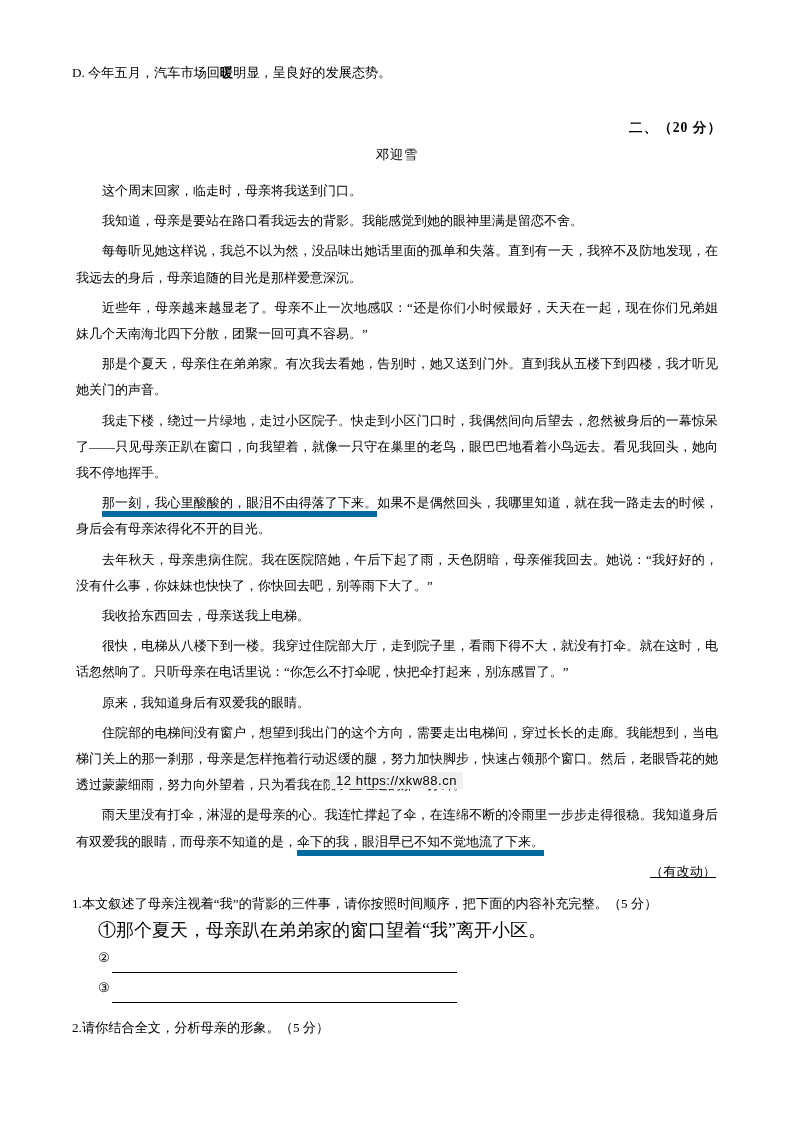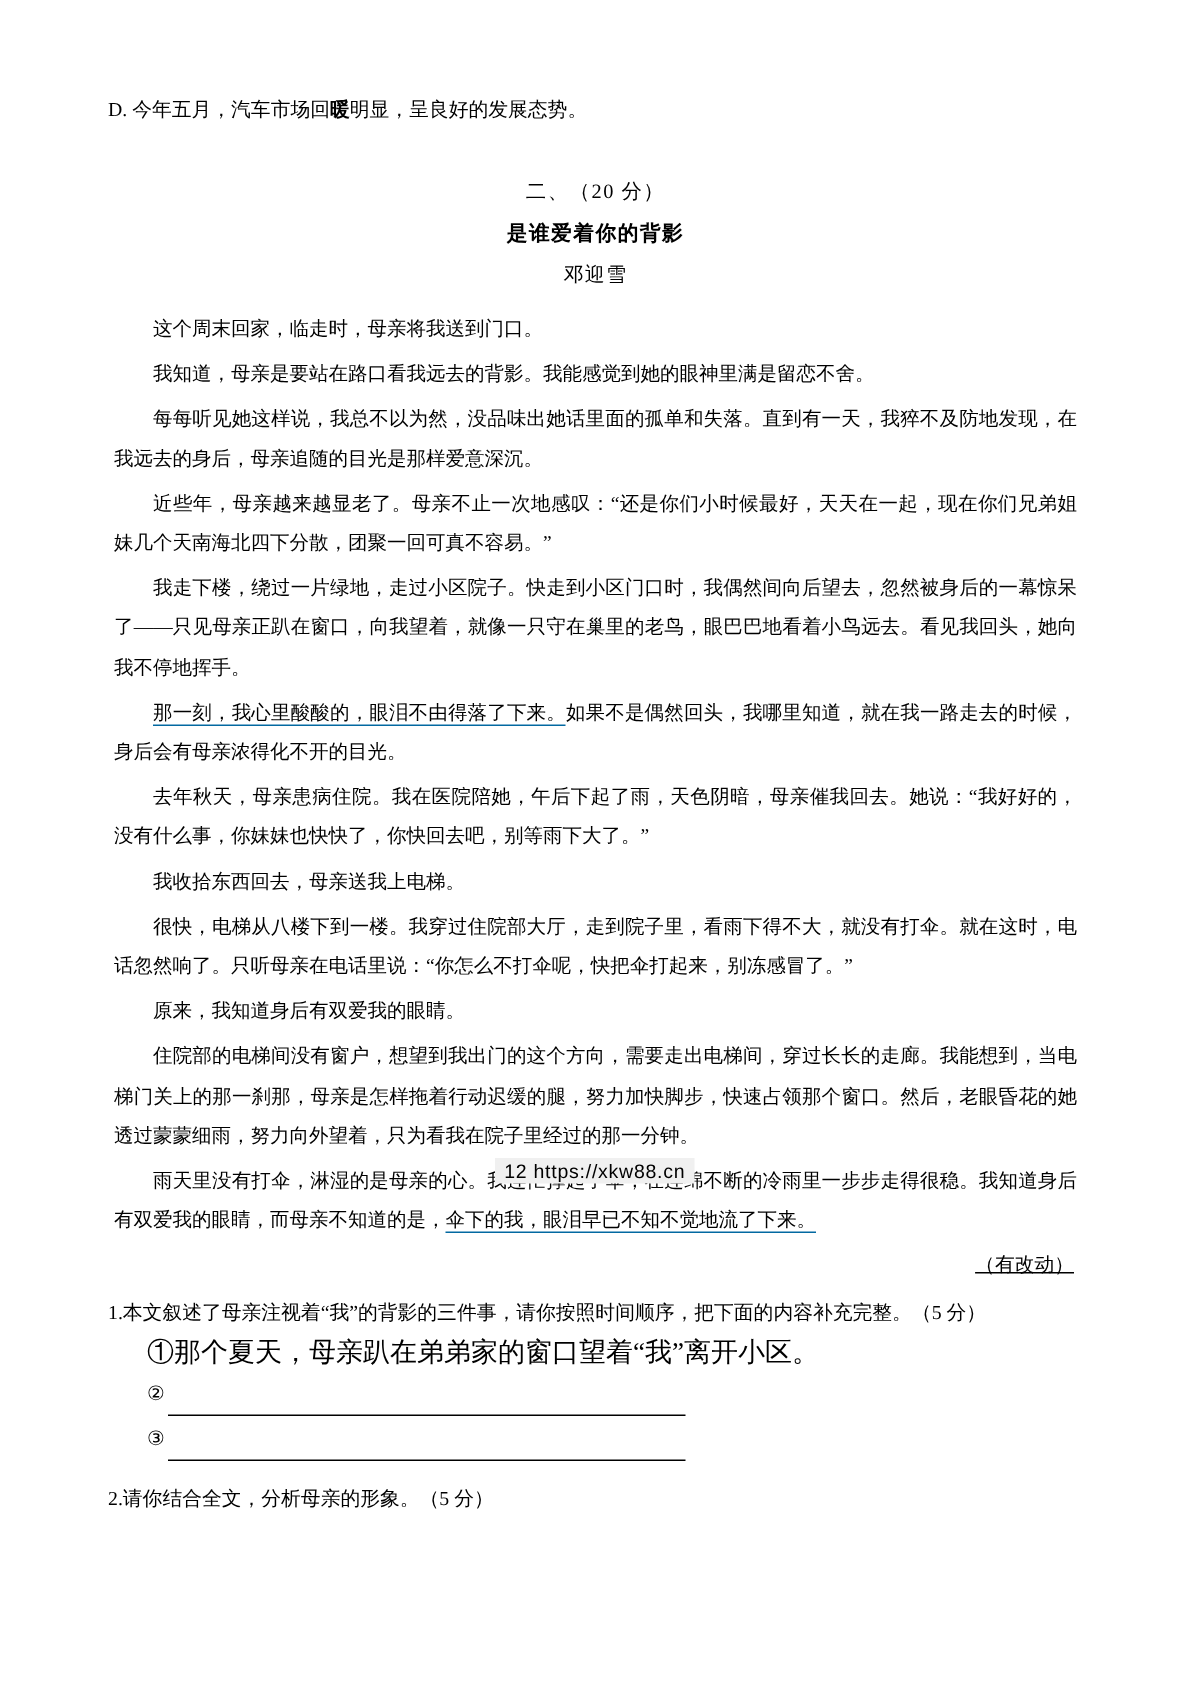--- a/index.html
+++ b/index.html
@@ -30,24 +30,24 @@
   }
   .opt-d {
     font-size: 13.2px;
     line-height: 26px;
     margin-bottom: 2px;
   }
   .bold {
     font-weight: bold;
   }
   .section-title {
-    text-align: center;
+    text-align: right;
     font-size: 13.6px;
     line-height: 28px;
-    font-weight: normal;
+    font-weight: bold;
     letter-spacing: 1px;
     margin-top: 28px;
   }
   .article-title {
     text-align: center;
     font-size: 13.8px;
     font-weight: bold;
     line-height: 28px;
     letter-spacing: 1px;
   }
@@ -60,21 +60,21 @@
   }
   .para {
     font-size: 13px;
     line-height: 26.2px;
     text-align: justify;
     text-justify: inter-ideograph;
     text-indent: 26px;
     margin: 4px;
   }
   .underline-text {
-    border-bottom: 1px solid #0369a1;
+    border-bottom: 6px solid #0369a1;
     padding-bottom: 1px;
   }
   .right-note {
     text-align: right;
     font-size: 13.2px;
     line-height: 26px;
     padding-right: 6px;
     text-decoration: underline;
   }
   .q {
@@ -130,30 +130,30 @@
 
 <div class="page">
   <div class="content">
 
     <div class="opt-d">
       <span>D. 今年五月，汽车市场回</span><span class="bold">暖</span><span>明显，呈良好的发展态势。</span>
     </div>
 
     <div class="section-title">二、（20 分）</div>
 
-    <div class="article-title">是谁爱着你的背影</div>
 
     <div class="author">邓迎雪</div>
 
     <div class="spacer-sm"></div>
 
     <p class="para">这个周末回家，临走时，母亲将我送到门口。</p>
     <p class="para">我知道，母亲是要站在路口看我远去的背影。我能感觉到她的眼神里满是留恋不舍。</p>
     <p class="para">每每听见她这样说，我总不以为然，没品味出她话里面的孤单和失落。直到有一天，我猝不及防地发现，在我远去的身后，母亲追随的目光是那样爱意深沉。</p>
     <p class="para">近些年，母亲越来越显老了。母亲不止一次地感叹：“还是你们小时候最好，天天在一起，现在你们兄弟姐妹几个天南海北四下分散，团聚一回可真不容易。”</p>
+    <p class="para">那是个夏天，母亲住在弟弟家。有次我去看她，告别时，她又送到门外。直到我从五楼下到四楼，我才听见她关门的声音。</p>
     <p class="para">我走下楼，绕过一片绿地，走过小区院子。快走到小区门口时，我偶然间向后望去，忽然被身后的一幕惊呆了——只见母亲正趴在窗口，向我望着，就像一只守在巢里的老鸟，眼巴巴地看着小鸟远去。看见我回头，她向我不停地挥手。</p>
 
     <p class="para"><span class="underline-text">那一刻，我心里酸酸的，眼泪不由得落了下来。</span><span>如果不是偶然回头，我哪里知道，就在我一路走去的时候，身后会有母亲浓得化不开的目光。</span></p>
 
     <p class="para">去年秋天，母亲患病住院。我在医院陪她，午后下起了雨，天色阴暗，母亲催我回去。她说：“我好好的，没有什么事，你妹妹也快快了，你快回去吧，别等雨下大了。”</p>
     <p class="para">我收拾东西回去，母亲送我上电梯。</p>
     <p class="para">很快，电梯从八楼下到一楼。我穿过住院部大厅，走到院子里，看雨下得不大，就没有打伞。就在这时，电话忽然响了。只听母亲在电话里说：“你怎么不打伞呢，快把伞打起来，别冻感冒了。”</p>
     <p class="para">原来，我知道身后有双爱我的眼睛。</p>
     <p class="para">住院部的电梯间没有窗户，想望到我出门的这个方向，需要走出电梯间，穿过长长的走廊。我能想到，当电梯门关上的那一刹那，母亲是怎样拖着行动迟缓的腿，努力加快脚步，快速占领那个窗口。然后，老眼昏花的她透过蒙蒙细雨，努力向外望着，只为看我在院子里经过的那一分钟。</p>
 

